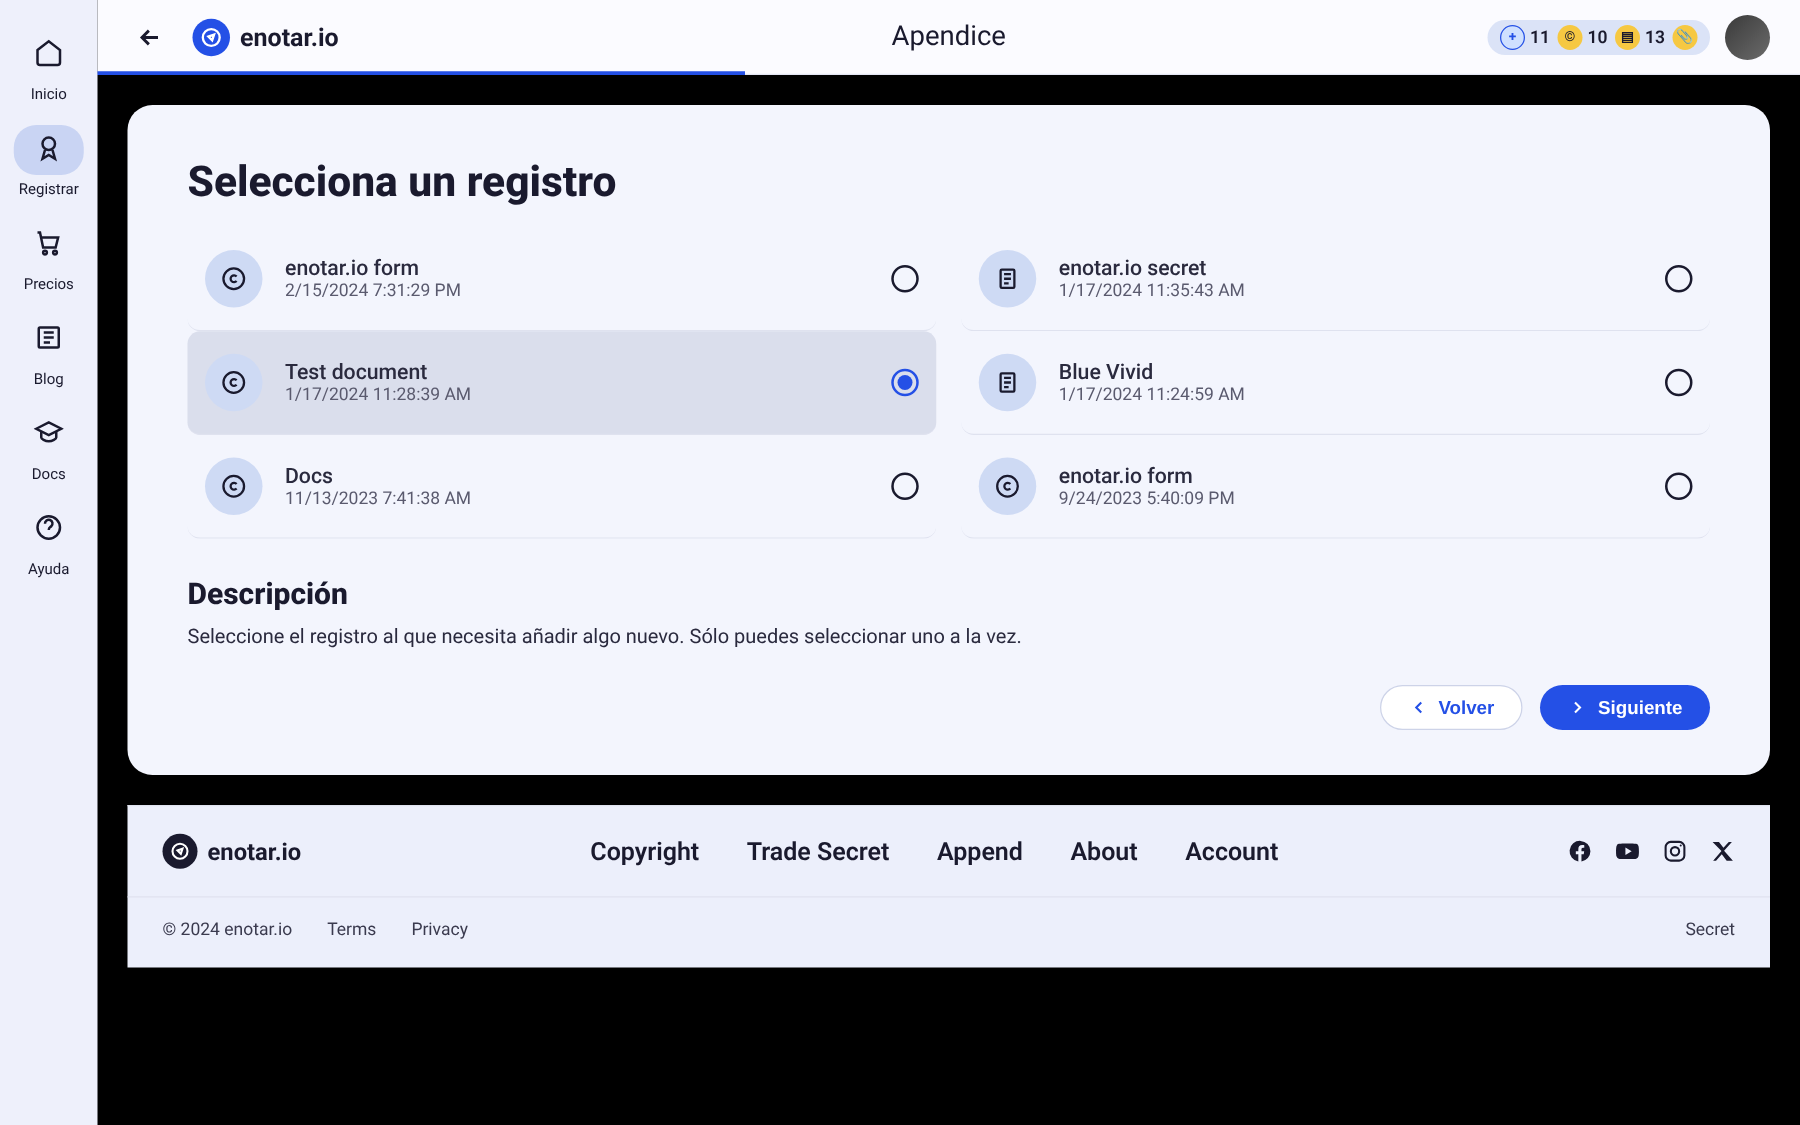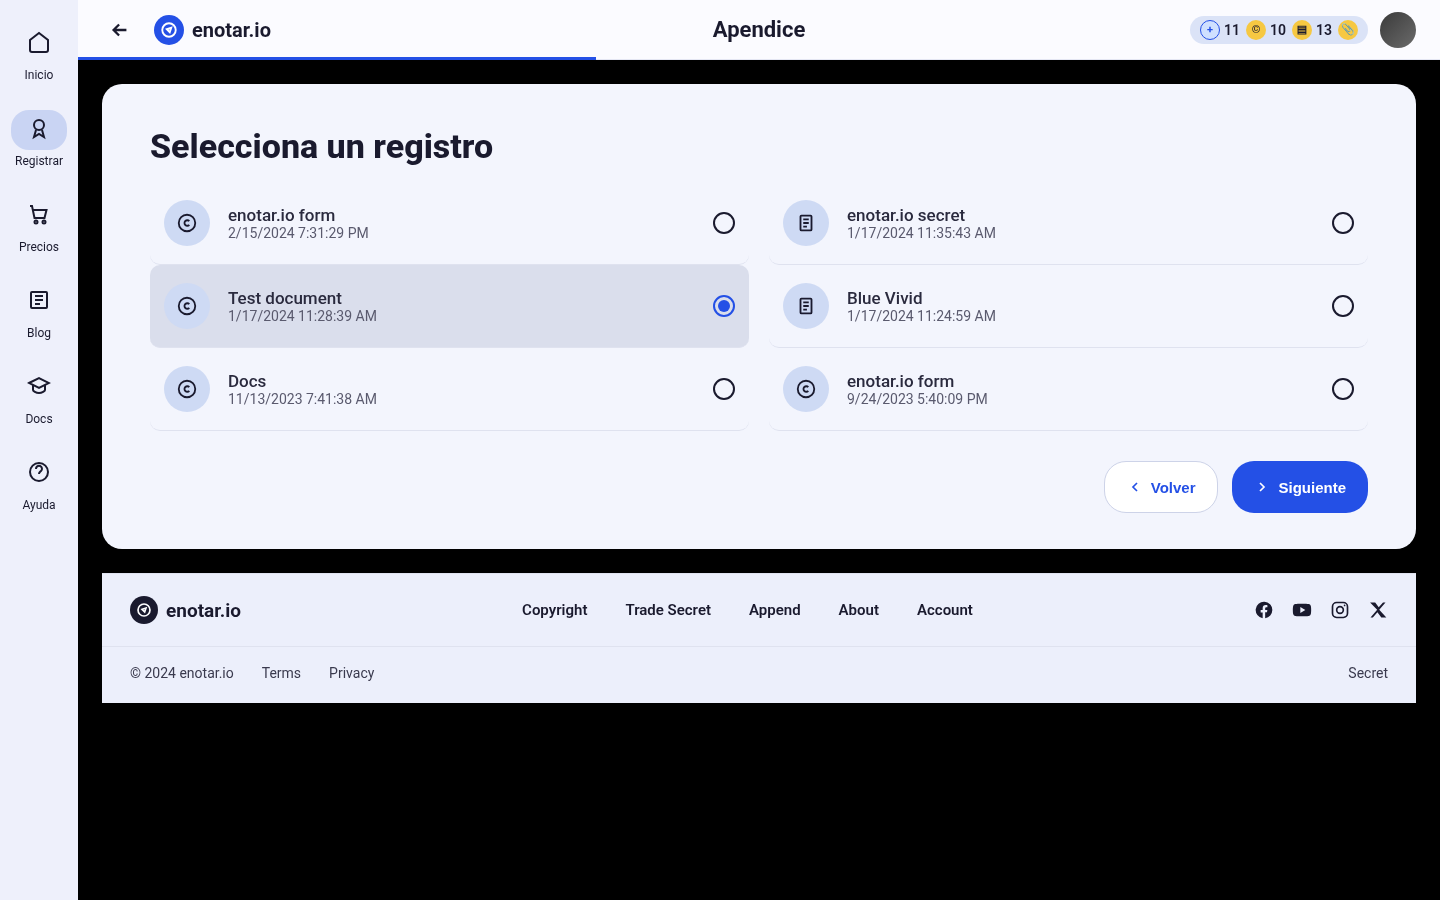--- a/index.html
+++ b/index.html
@@ -1,32 +1,32 @@
 <!DOCTYPE html>
 <html><head>
 <meta charset="utf-8">
 <style>
 *{box-sizing:border-box;margin:0;padding:0}
 body{font-family:-apple-system,BlinkMacSystemFont,"Segoe UI",Roboto,sans-serif;background:#f0f2fc;color:#1a1a2e;width:1440px;height:900px;overflow:hidden}
 .app{display:flex;height:100%}
-.sidenav{width:78px;background:#eef0fb;display:flex;flex-direction:column;align-items:center;padding-top:16px;gap:12px}
+.sidenav{width:78px;background:#eef0fb;display:flex;flex-direction:column;align-items:center;padding-top:16px;gap:2px}
 .sidenav-item{display:flex;flex-direction:column;align-items:center;gap:4px;padding:8px 4px;width:68px;border-radius:12px;cursor:pointer}
 .sidenav-item.active .ico-wrap{background:#c9d4f3;border-radius:18px;padding:6px 16px}
 .sidenav-item .ico-wrap{padding:6px 16px}
 .sidenav-item svg{width:24px;height:24px;stroke:#1a1a2e;fill:none;stroke-width:2}
 .sidenav-label{font-size:12px;color:#1a1a2e}
 .main{flex:1;display:flex;flex-direction:column;background:#000000}
 .topbar{height:60px;display:flex;align-items:center;padding:0 24px;border-bottom:1px solid #e4e6f3;position:relative;background:#fbfbff}
 .progress{position:absolute;bottom:-1px;left:0;height:3px;background:#2450e6;width:38%}
 .back-btn{width:36px;height:36px;display:flex;align-items:center;justify-content:center;cursor:pointer}
 .logo-area{display:flex;align-items:center;gap:8px;margin-left:16px}
 .logo-mark{width:30px;height:30px;border-radius:50%;background:#2450e6;display:flex;align-items:center;justify-content:center}
 .logo-mark svg{width:18px;height:18px;stroke:#fff;fill:none;stroke-width:2.5}
 .logo-text{font-size:20px;font-weight:700;color:#1a1a2e}
-.page-title{position:absolute;left:50%;transform:translateX(-50%);font-size:22px;font-weight:700}
+.page-title{position:absolute;left:50%;transform:translateX(-50%);font-size:22px;font-weight:400}
 .top-right{margin-left:auto;display:flex;align-items:center;gap:12px}
 .pills{display:flex;align-items:center;gap:6px;background:#dbe3f7;border-radius:20px;padding:4px 10px}
 .pill{display:flex;align-items:center;gap:4px;font-size:14px;font-weight:600}
 .pill-ico{width:20px;height:20px;border-radius:50%;display:flex;align-items:center;justify-content:center;font-size:11px;font-weight:700}
 .plus-ico{background:#cfe0ff;color:#2450e6;border:1.5px solid #2450e6}
 .yellow-ico{background:#f6c842;color:#1a1a2e}
 .yellow-ico2{background:#f6c842;color:#1a1a2e}
 .avatar{width:36px;height:36px;border-radius:50%;background:linear-gradient(135deg,#3a3a3a,#6b6b6b);}
 .content{flex:1;padding:24px 24px 0;overflow:auto}
 .card{background:#f3f5fd;border-radius:20px;padding:42px 48px 36px}
@@ -39,32 +39,32 @@
 .rec-info{flex:1}
 .rec-title{font-size:17px;font-weight:500;color:#2a2a3e}
 .rec-date{font-size:14px;color:#5a5a6e;margin-top:0}
 .radio{width:22px;height:22px;border-radius:50%;border:2px solid #1a1a2e;display:flex;align-items:center;justify-content:center;flex-shrink:0}
 .radio.checked{border-color:#2450e6}
 .radio.checked::after{content:"";width:12px;height:12px;border-radius:50%;background:#2450e6}
 .desc-section{margin-top:30px}
 .desc-section h2{font-size:24px;font-weight:800;margin-bottom:10px}
 .desc-section p{font-size:16px;color:#2a2a3e}
 .actions{display:flex;justify-content:flex-end;gap:14px;margin-top:30px}
-.btn{height:52px;padding:0 22px;border-radius:22px;display:flex;align-items:center;gap:8px;font-size:15px;font-weight:600;cursor:pointer;border:none}
+.btn{height:36px;padding:0 22px;border-radius:22px;display:flex;align-items:center;gap:8px;font-size:15px;font-weight:600;cursor:pointer;border:none}
 .btn-outline{background:#fff;border:1.5px solid #cdd3e8;color:#2450e6}
 .btn-primary{background:#2450e6;color:#fff}
 .btn svg{width:16px;height:16px;stroke:currentColor;fill:none;stroke-width:2.5}
 .footer{margin-top:24px;background:#eceffb;border-top:1px solid #dfe2ef}
 .footer-top{display:flex;align-items:center;padding:22px 28px}
 .foot-logo{display:flex;align-items:center;gap:8px}
 .foot-logo .mark{width:28px;height:28px;border-radius:50%;background:#1a1a2e;display:flex;align-items:center;justify-content:center}
 .foot-logo .mark svg{width:16px;height:16px;stroke:#fff;fill:none;stroke-width:2.5}
 .foot-logo-text{font-size:19px;font-weight:700}
 .foot-links{display:flex;gap:38px;margin:0 auto}
-.foot-links span{font-size:15px;font-weight:600;cursor:pointer}
+.foot-links span{font-size:20px;font-weight:600;cursor:pointer}
 .socials{display:flex;gap:18px}
 .socials svg{width:20px;height:20px;fill:#1a1a2e;cursor:pointer}
 .footer-bottom{display:flex;align-items:flex-start;padding:18px 28px 22px;border-top:1px solid #dfe2ef}
 .footer-bottom span{font-size:14px;color:#3a3a4e;margin-right:28px;cursor:pointer}
 .footer-bottom .support{margin-left:auto;margin-right:0}
 </style>
 </head>
 <body>
 
 <div class="app">
@@ -227,20 +227,24 @@
                   <path d="M14.5 10a3 3 0 100 4"></path>
                 </svg>
               </div>
               <div class="rec-info">
                 <div class="rec-title">enotar.io form</div>
                 <div class="rec-date">9/24/2023 5:40:09 PM</div>
               </div>
               <div class="radio "></div>
             </div>
           </div>
+        <div class="desc-section">
+          <h2>Descripción</h2>
+          <p>Seleccione el registro al que necesita añadir algo nuevo. Sólo puedes seleccionar uno a la vez.</p>
+        </div>
         <div class="actions">
           <button class="btn btn-outline">
             <svg viewBox="0 0 24 24">
                 <path d="M15 18l-6-6 6-6"></path>
               </svg>
             <span>Volver</span>
           </button>
           <button class="btn btn-primary">
             <svg viewBox="0 0 24 24">
                 <path d="M9 6l6 6-6 6"></path>

